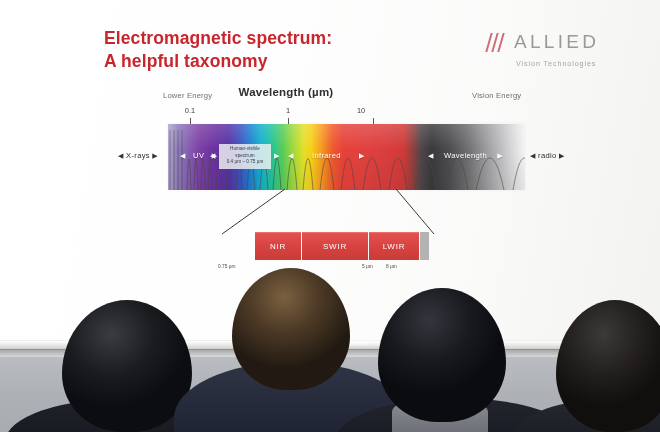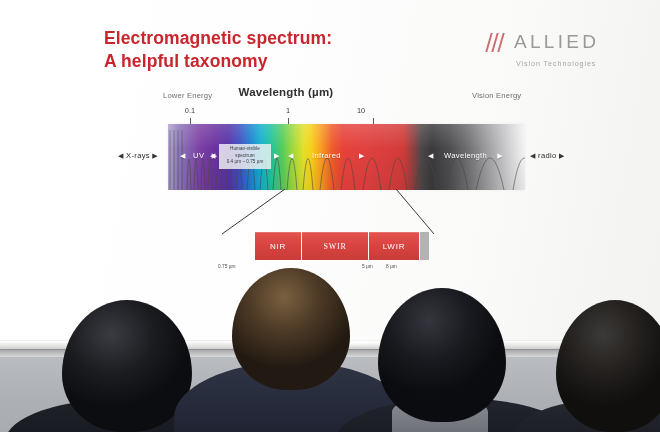--- a/index.html
+++ b/index.html
@@ -291,21 +291,21 @@
       <span class="arr">▶</span>
     </div>
 
     <svg id="callout-lines" viewBox="0 0 660 48">
       <path d="M285,1 L222,46" stroke="#3a3a3a" stroke-width="1" fill="none"></path>
       <path d="M396,1 L434,46" stroke="#3a3a3a" stroke-width="1" fill="none"></path>
     </svg>
 
     <div id="irbar">
       <div class="irseg" style="left:0px;width:46px;">NIR</div>
-      <div class="irseg" style="left:47px;width:66px;font-family:Liberation Serif, serif;">SWIR</div>
+      <div class="irseg" style="left:47px;width:66px;">SWIR</div>
       <div class="irseg" style="left:114px;width:50px;">LWIR</div>
       <div class="irgap" style="left:165px;width:9px;"></div>
     </div>
 
     <div class="irtick" style="left:218px;top:264px;">0.75 µm</div>
     <div class="irtick" style="left:362px;top:264px;">5 µm</div>
     <div class="irtick" style="left:386px;top:264px;">8 µm</div>
 
   </div>
 

